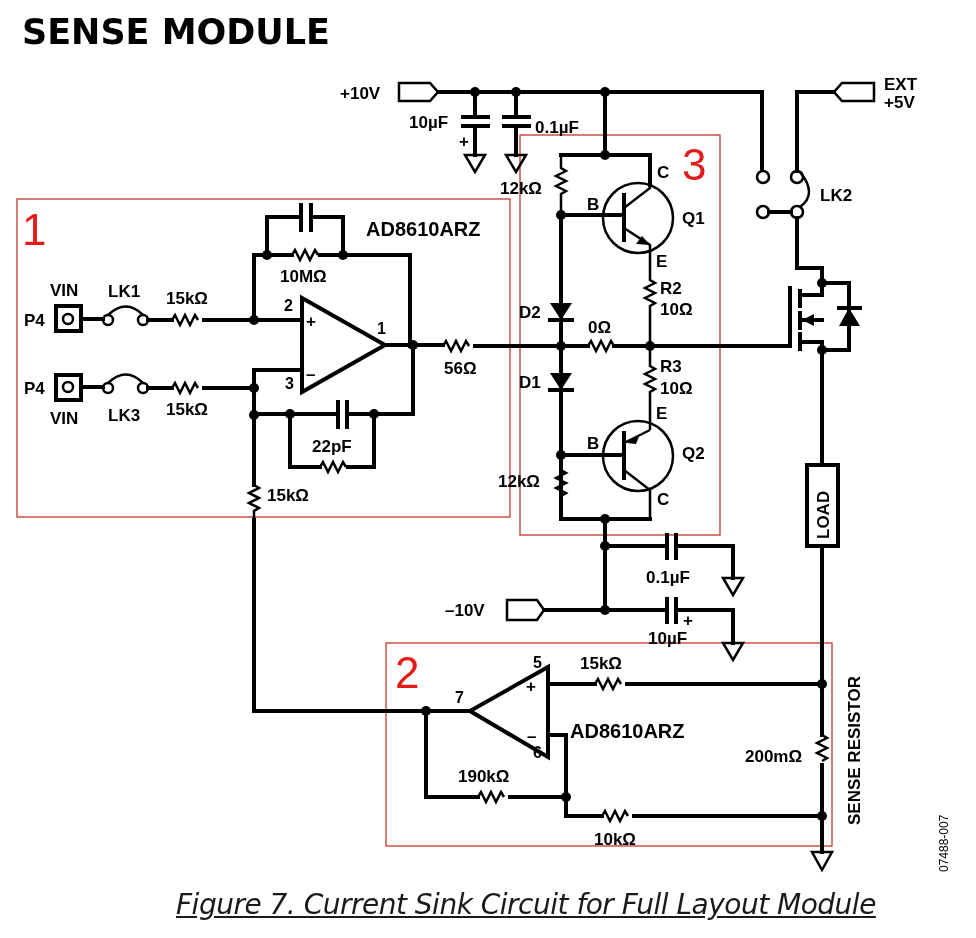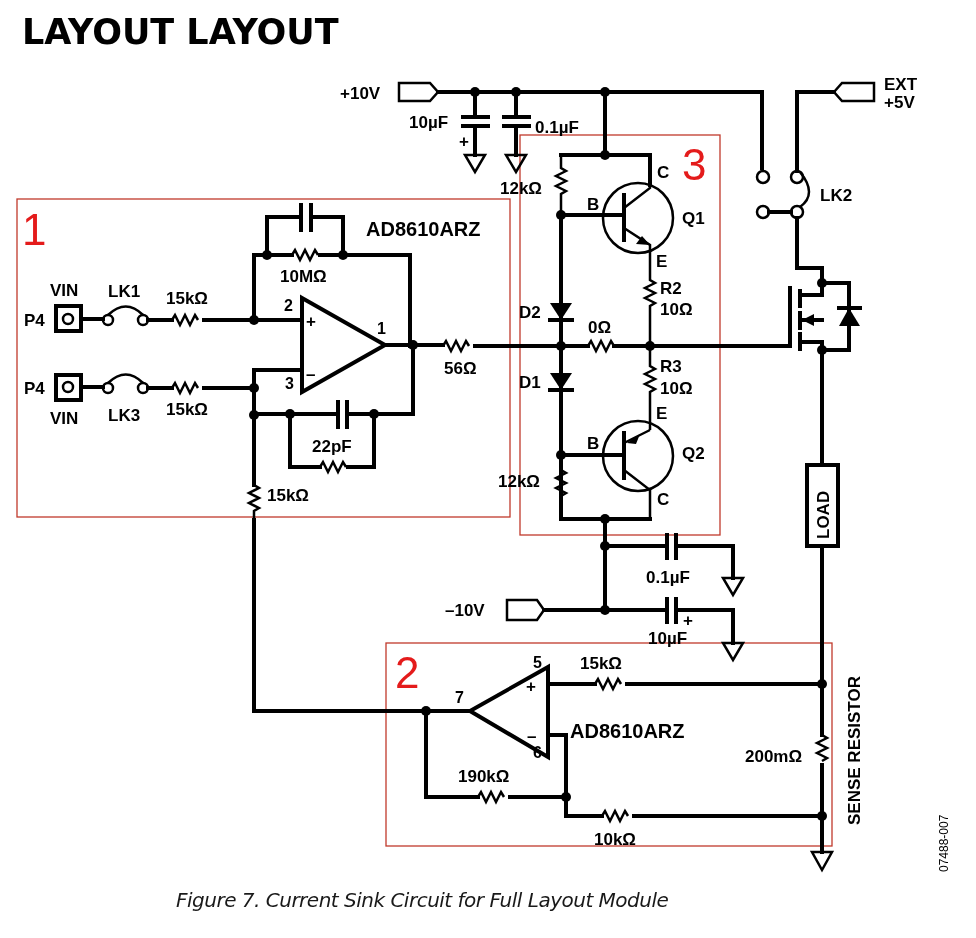--- a/index.html
+++ b/index.html
@@ -1,33 +1,33 @@
 <!DOCTYPE html>
 <html><head>
 <meta charset="utf-8">
 <style>
   html, body { margin:0; padding:0; background:#ffffff; }
   body { width:976px; height:938px; position:relative; overflow:hidden; }
   #page-title { position:absolute; left:22px; top:12px; font-family:"DejaVu Sans", sans-serif; font-weight:bold; font-size:35px; letter-spacing:0px; color:#000; }
-  #caption { position:absolute; left:176px; top:888px; font-family:"DejaVu Sans", sans-serif; font-style:italic; font-size:20px; color:#1a1a1a; letter-spacing:-0.5px; }
+  #caption { position:absolute; left:176px; top:888px; font-family:"DejaVu Sans", sans-serif; font-style:italic; font-size:28px; color:#1a1a1a; letter-spacing:-0.5px;text-decoration:underline; }
   svg { position:absolute; left:0; top:0; }
   .w { stroke:#000; stroke-width:4; fill:none; stroke-linecap:square; }
   .t { stroke:#000; stroke-width:2.5; fill:none; }
   .dot { fill:#000; }
   .lbl { font-family:"Liberation Sans", sans-serif; font-weight:bold; font-size:17px; fill:#000; }
   .pin { font-family:"Liberation Sans", sans-serif; font-weight:bold; font-size:16px; fill:#000; }
   .chip { font-family:"Liberation Sans", sans-serif; font-weight:bold; font-size:20px; fill:#000; }
   .box { stroke:#c0392b; stroke-width:1.3; fill:none; }
   .num { font-family:"Liberation Sans", sans-serif; font-size:44px; fill:#e41b1b; }
   .code { font-family:"Liberation Sans", sans-serif; font-size:12px; fill:#000; }
 </style>
 </head>
 <body>
 
-<div id="page-title">LAYOUT LAYOUT</div>
+<div id="page-title">SENSE MODULE</div>
 
 <svg width="976" height="938">
 
   <rect class="box" x="17" y="199" width="493" height="318"></rect>
   <rect class="box" x="520" y="135" width="200" height="400"></rect>
   <rect class="box" x="386" y="643" width="446" height="203"></rect>
   <text class="num" x="22" y="245">1</text>
   <text class="num" x="682" y="180">3</text>
   <text class="num" x="395" y="688">2</text>
 

